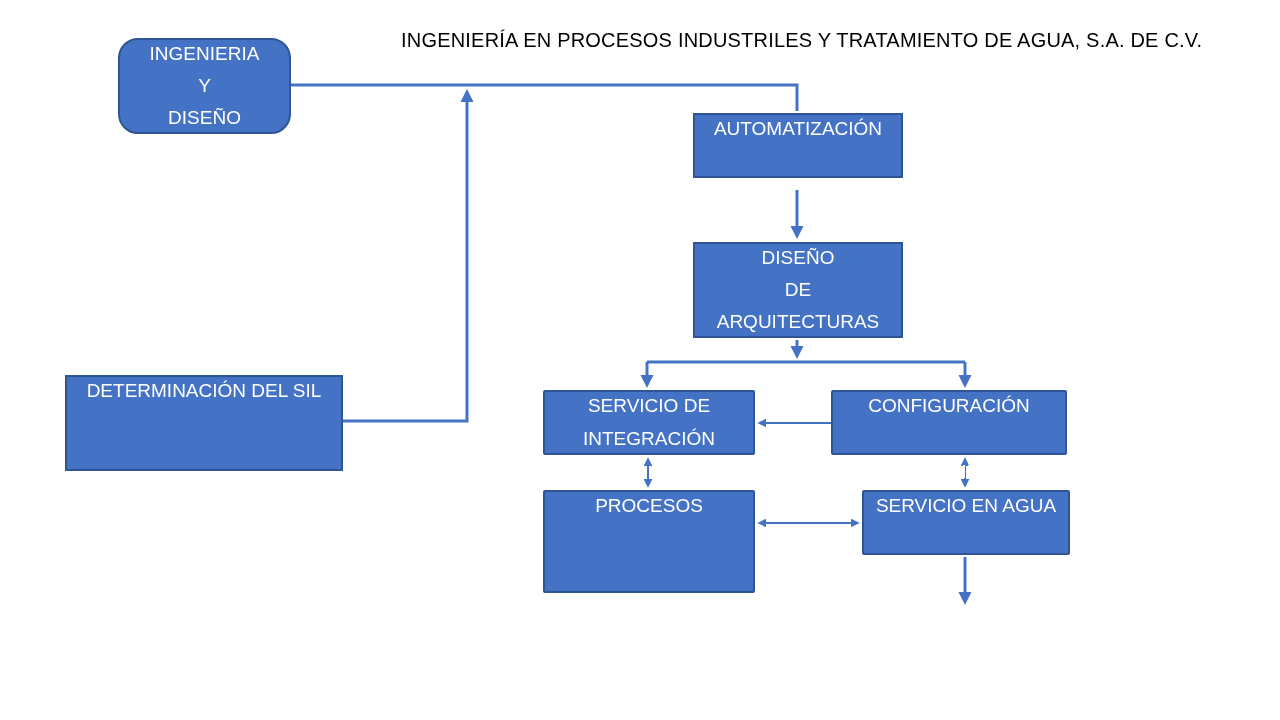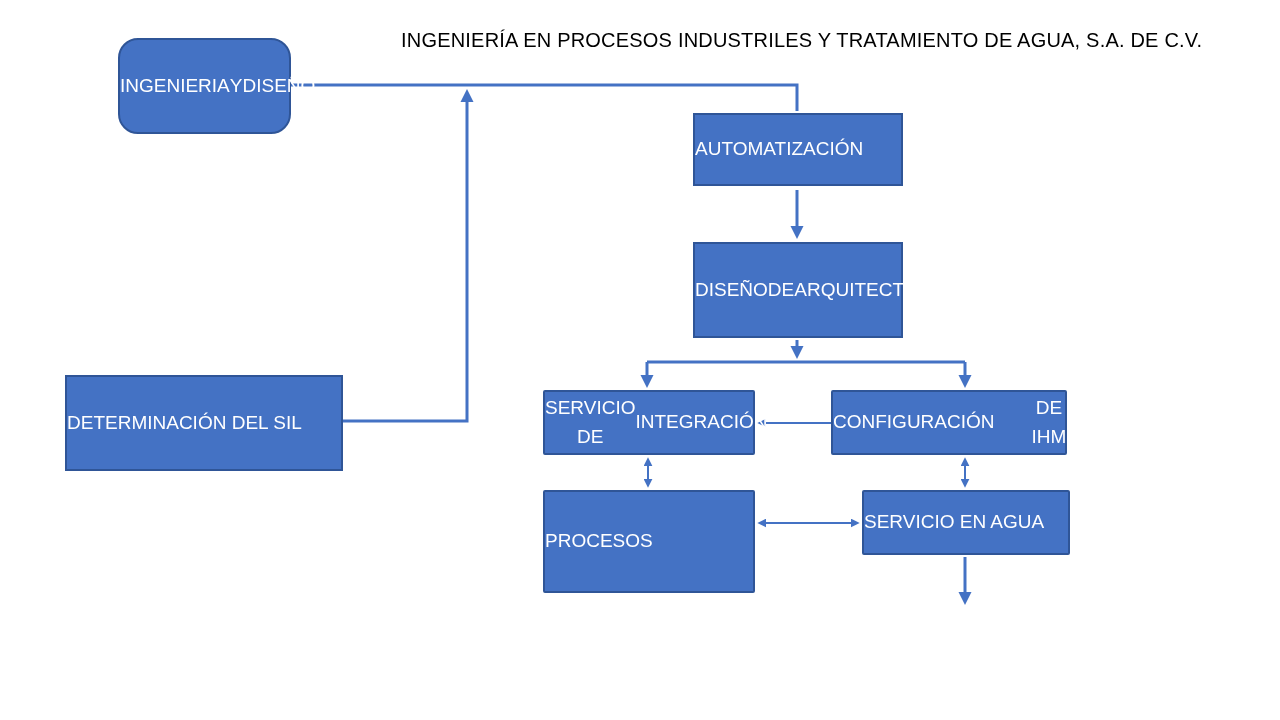--- a/index.html
+++ b/index.html
@@ -25,22 +25,23 @@
     color:var(--title-color);
     white-space:nowrap;
   }
   .node{
     position:absolute;
     box-sizing:border-box;
     background:var(--node-fill);
     border:2px solid var(--node-border);
     color:var(--node-text);
     display:flex;
+    flex-direction:column;
     align-items:center;
-    justify-content:flex-start;
+    justify-content:space-between;
     text-align:center;
     font-size:19px;
     line-height:1.5;
   }
   .node.rounded{border-radius:2px;}
   .node.rounded-lg{border-radius:20px;}
   .edges{position:absolute;left:0;top:0;width:1280px;height:720px;pointer-events:none;}
   .edges .connector{stroke:var(--connector);fill:none;}
   .edges .w3{stroke-width:3;}
   .edges .w2{stroke-width:2;}
@@ -84,21 +85,21 @@
 
     <path class="connector w3" d="M965,557 V601" marker-end="url(#arrow)"></path>
   </svg>
 
   <div class="node rounded-lg" style="left:118px;top:38px;width:173px;height:96px;">
     <div>INGENIERIA</div>
     <div>Y</div>
     <div>DISEÑO</div>
   </div>
 
-  <div class="node" style="left:693px;top:113px;width:210px;height:73px;">
+  <div class="node" style="left:693px;top:113px;width:210px;height:65px;">
     <div>AUTOMATIZACIÓN</div>
   </div>
 
   <div class="node" style="left:693px;top:242px;width:210px;height:96px;">
     <div>DISEÑO</div>
     <div>DE</div>
     <div>ARQUITECTURAS</div>
   </div>
 
   <div class="node" style="left:65px;top:375px;width:278px;height:96px;">

